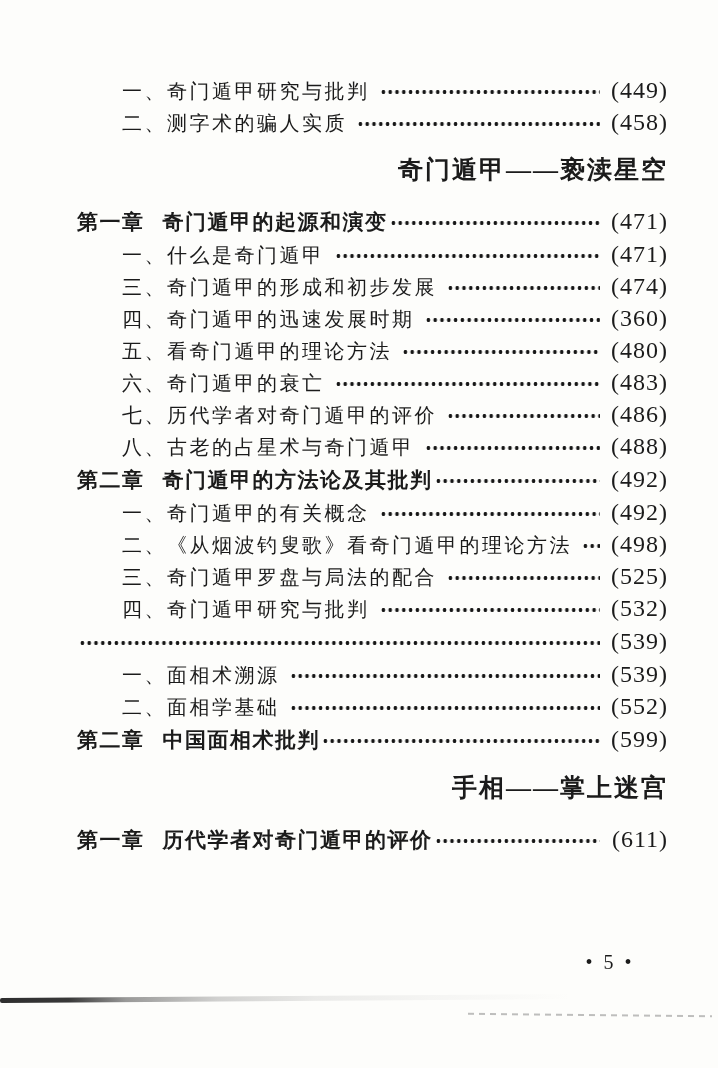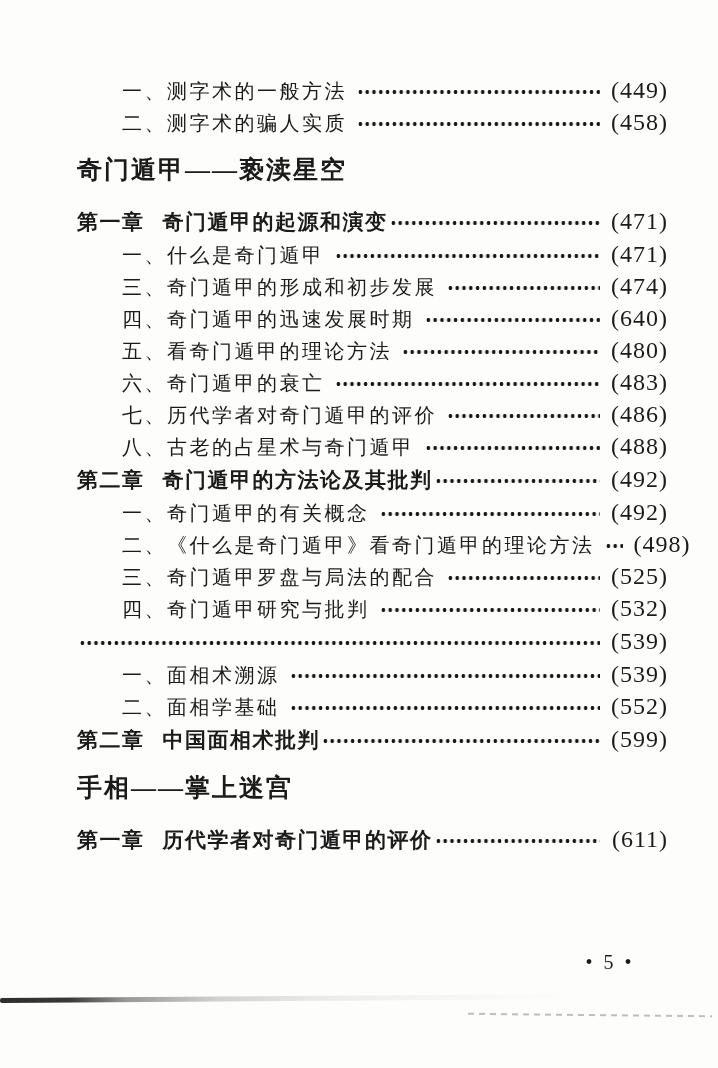--- a/index.html
+++ b/index.html
@@ -44,21 +44,21 @@
     background-repeat: repeat-x;
   }
   .row.chapter .leader { margin-left: 2px; }
   .pg {
     font-size: 24px; letter-spacing: 1px;
     font-weight: normal;
     font-family: "Liberation Serif", "DejaVu Serif", serif;
     white-space: nowrap; min-width: 62px; text-align: right;
   }
   .section-heading {
-    text-align: left;
+    text-align: right;
     font-size: 25px; font-weight: bold; letter-spacing: 2px;
     height: 44px; line-height: 44px;
     margin: 10px 0 12px 0;
   }
   .footer-pageno {
     position: absolute;
     top: 951px; left: 560px; width: 100px;
     text-align: center;
     font-size: 20px; letter-spacing: 3px;
   }
@@ -80,21 +80,21 @@
       rgba(95,95,95,0.40) 0px 6px, rgba(0,0,0,0) 6px 11px);
   }
 </style>
 </head>
 <body>
 
 <div class="page">
 
   <div class="toc">
       <div class="row item">
-        <span class="txt">一、测字术的一般方法</span>
+        <span class="txt">一、奇门遁甲研究与批判</span>
         <span class="leader"></span>
         <span class="pg">(449)</span>
       </div>
       <div class="row item">
         <span class="txt">二、测字术的骗人实质</span>
         <span class="leader"></span>
         <span class="pg">(458)</span>
       </div>
       <div class="section-heading">奇门遁甲——亵渎星空</div>
       <div class="row chapter">
@@ -108,21 +108,21 @@
         <span class="pg">(471)</span>
       </div>
       <div class="row item">
         <span class="txt">三、奇门遁甲的形成和初步发展</span>
         <span class="leader"></span>
         <span class="pg">(474)</span>
       </div>
       <div class="row item">
         <span class="txt">四、奇门遁甲的迅速发展时期</span>
         <span class="leader"></span>
-        <span class="pg">(640)</span>
+        <span class="pg">(360)</span>
       </div>
       <div class="row item">
         <span class="txt">五、看奇门遁甲的理论方法</span>
         <span class="leader"></span>
         <span class="pg">(480)</span>
       </div>
       <div class="row item">
         <span class="txt">六、奇门遁甲的衰亡</span>
         <span class="leader"></span>
         <span class="pg">(483)</span>
@@ -141,21 +141,21 @@
         <span class="txt"><span class="ch-no">第二章</span><span class="ch-title">奇门遁甲的方法论及其批判</span></span>
         <span class="leader"></span>
         <span class="pg">(492)</span>
       </div>
       <div class="row item">
         <span class="txt">一、奇门遁甲的有关概念</span>
         <span class="leader"></span>
         <span class="pg">(492)</span>
       </div>
       <div class="row item">
-        <span class="txt">二、《什么是奇门遁甲》看奇门遁甲的理论方法</span>
+        <span class="txt">二、《从烟波钓叟歌》看奇门遁甲的理论方法</span>
         <span class="leader"></span>
         <span class="pg">(498)</span>
       </div>
       <div class="row item">
         <span class="txt">三、奇门遁甲罗盘与局法的配合</span>
         <span class="leader"></span>
         <span class="pg">(525)</span>
       </div>
       <div class="row item">
         <span class="txt">四、奇门遁甲研究与批判</span>

